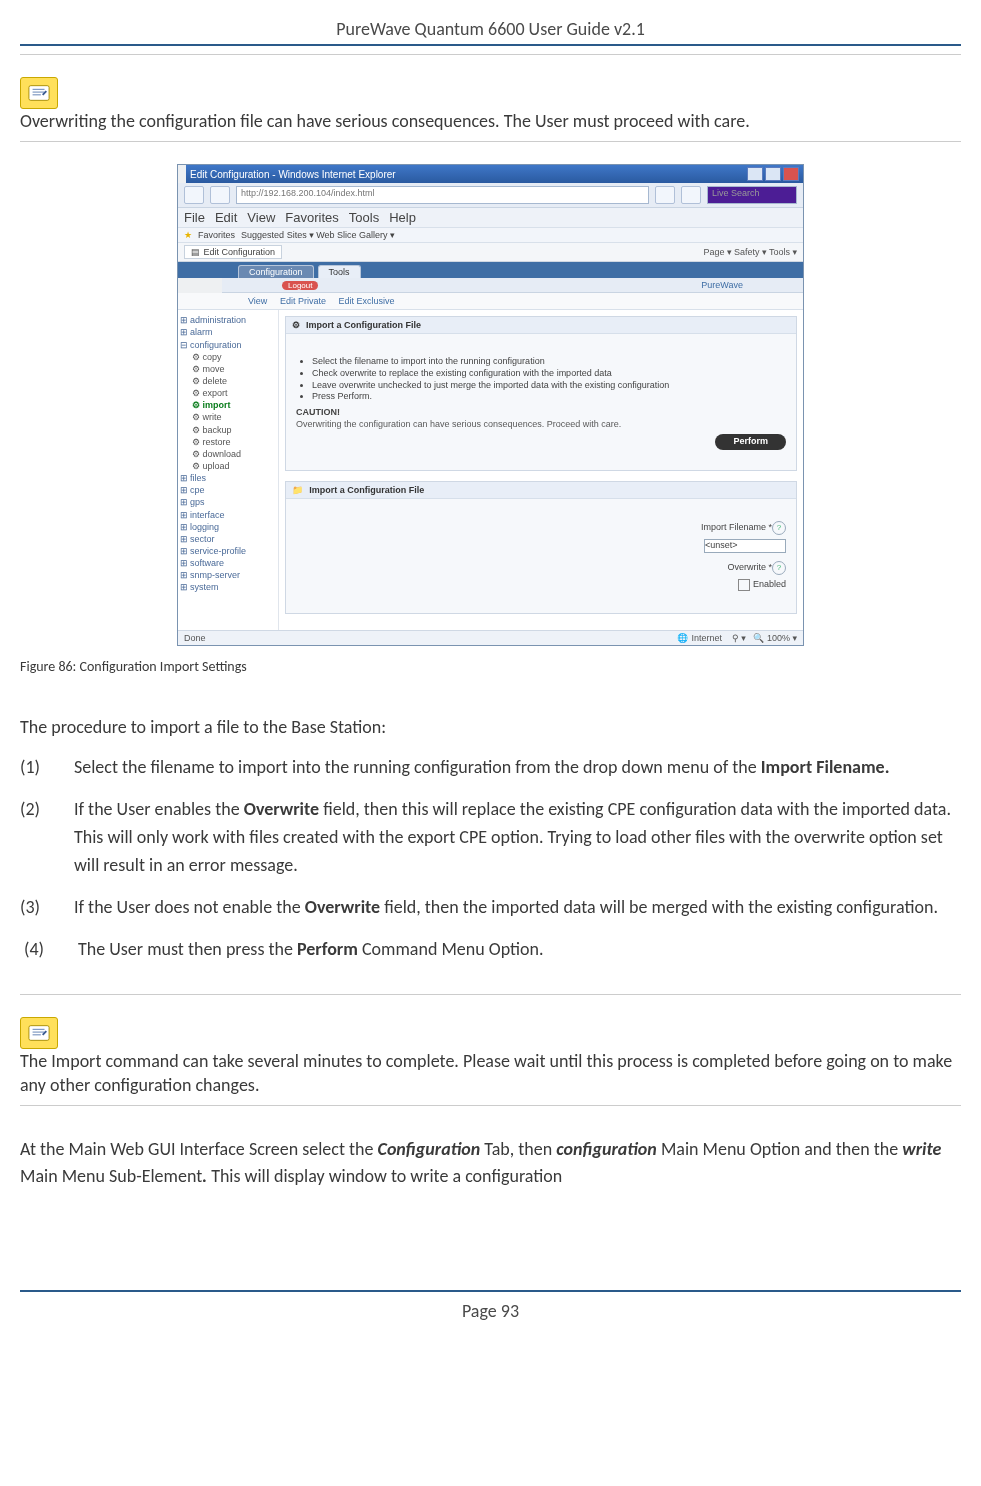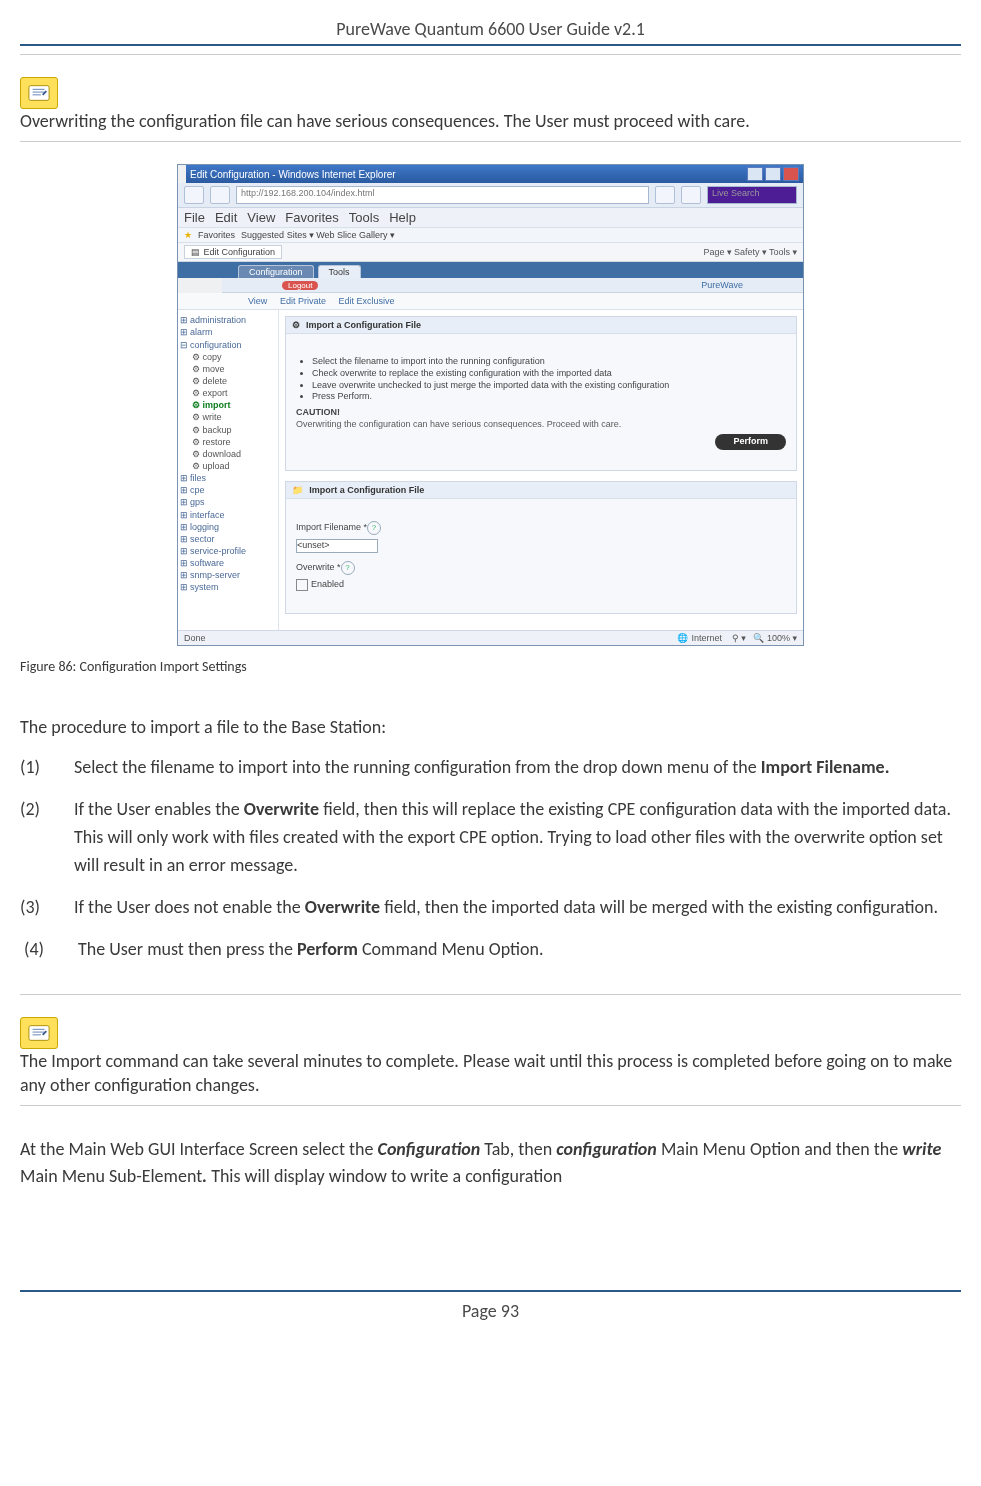--- a/index.html
+++ b/index.html
@@ -117,21 +117,21 @@
   .ss-panelhead { background:#e8eef7; padding:3px 6px; display:flex; align-items:center; gap:6px; font-size:9px; font-weight:bold; color:#333; border-bottom:1px solid #d6dfea; }
   .ss-panelbody { padding:20px 10px; font-size:9px; color:#444; line-height:1.3; }
   .ss-panelbody ul { margin:2px 0 4px 16px; padding:0; }
   .ss-caution { font-weight:bold; margin-top:4px; }
   .ss-caution-text { color:#5a5a5a; }
   .ss-perform {
     display:inline-block; background:#333; color:#fff;
     padding:2px 18px; border-radius:10px; font-size:9px; font-weight:bold;
     float:right; margin-top:4px;
   }
-  .ss-field { display:flex; align-items:center; justify-content:flex-start; padding:2px 0; }
+  .ss-field { display:flex; align-items:center; justify-content:flex-end; padding:2px 0; }
   .ss-select { width:80px; border:1px solid #9ab; height:12px; background:#fff; }
   .ss-info { width:12px; height:12px; border:1px solid #9ab; border-radius:50%; display:inline-flex; align-items:center; justify-content:center; color:#4b7; font-size:8px; }
   .ss-cb { width:10px; height:10px; border:1px solid #888; display:inline-block; margin-right:3px; vertical-align:middle; }
   .ss-status { background:#eef2f8; border-top:1px solid #cfd8e4; padding:2px 6px; display:flex; justify-content:space-between; font-size:9px; color:#555; }
   .ss-globe { color:#2a7d3a; }
 
   .figure-caption { text-align:left; margin:12px 0 40px; font-size:14px; }
 
   .body-text { margin: 10px 0; line-height:1.4; }
   .steps { margin:0; padding:0; }

